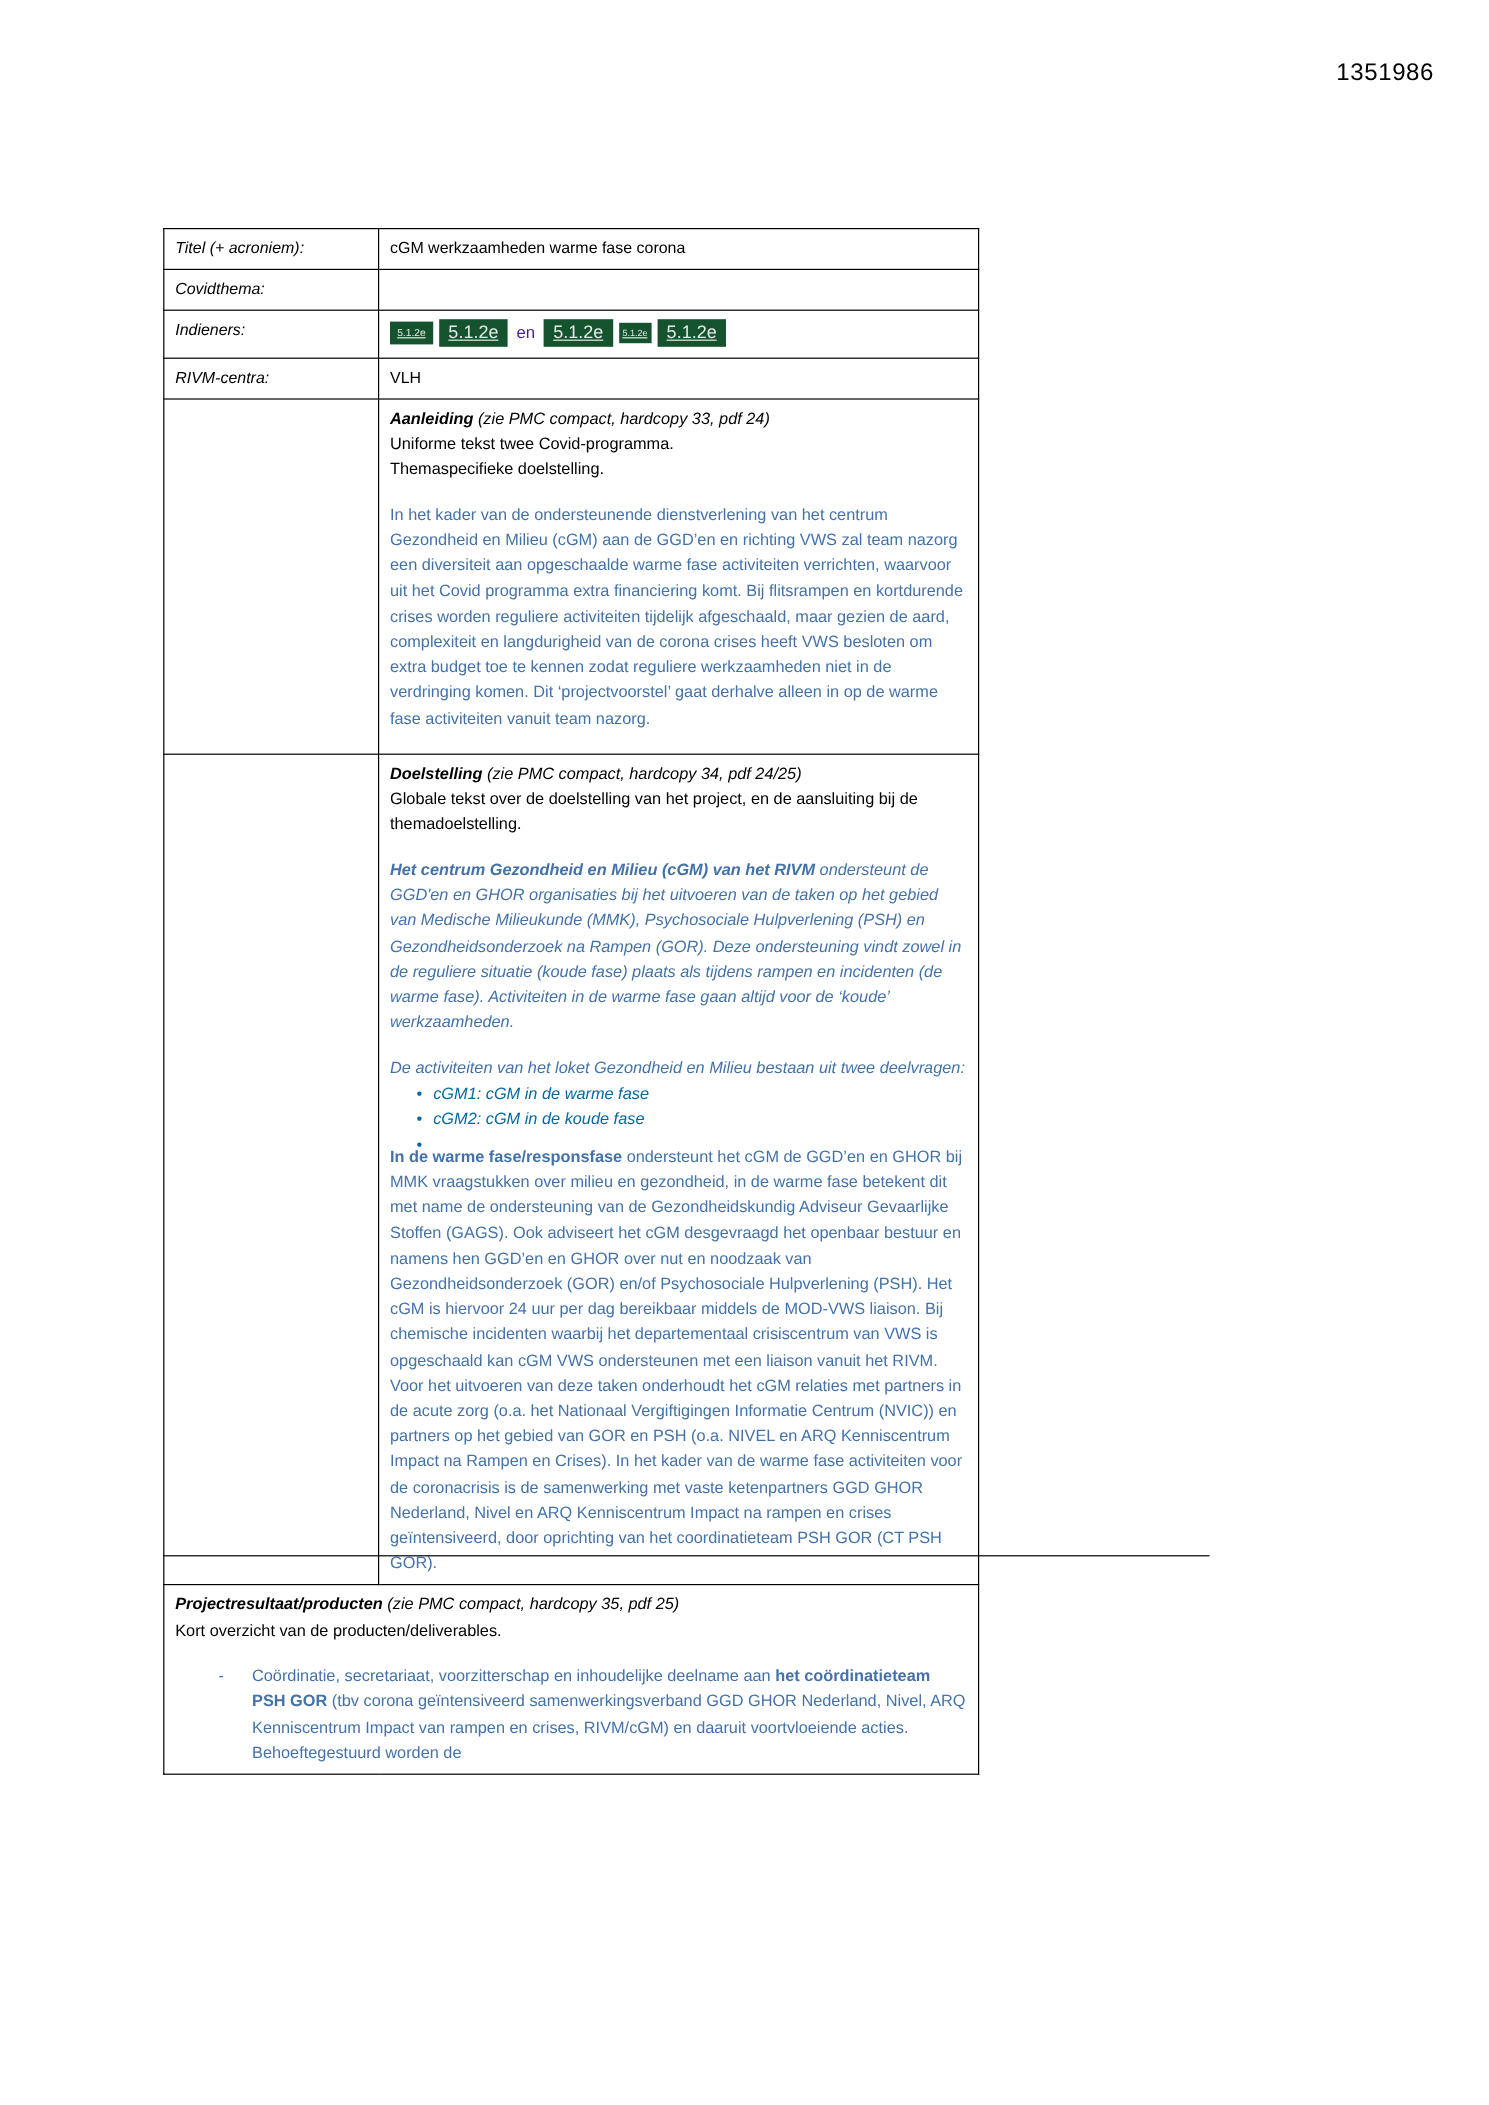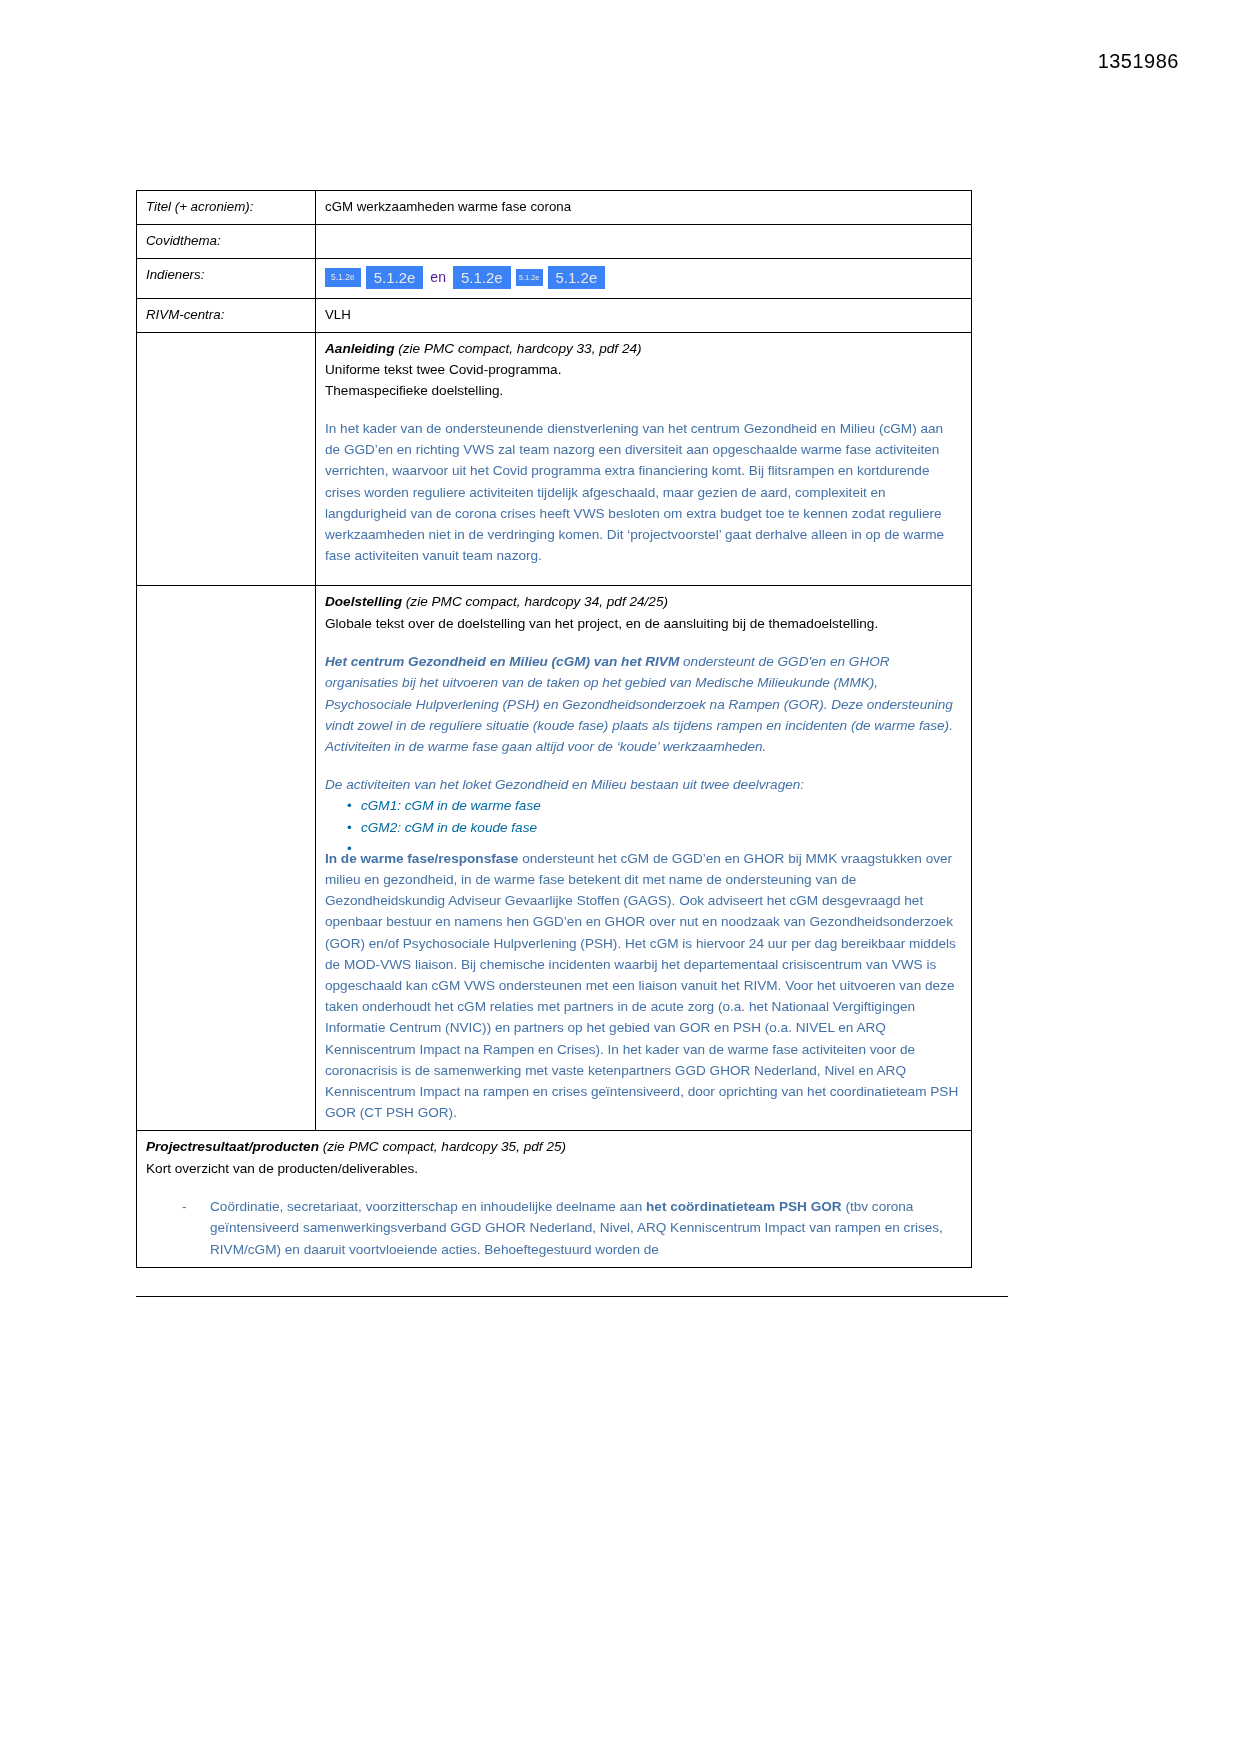--- a/index.html
+++ b/index.html
@@ -17,21 +17,21 @@
   }
   .page {
     position: relative;
     width: 1241px;
     height: 1754px;
     box-sizing: border-box;
   }
   .doc-number {
     position: absolute;
     top: 50px;
-    right: 62px;
+    right: 46px;
     font-size: 20px;
     letter-spacing: 0.5px;
     color: #000;
     font-family: "Liberation Sans", sans-serif;
   }
   .content {
     position: absolute;
     left: 136px;
     top: 190px;
     width: 820px;
@@ -49,21 +49,21 @@
   }
   .heading-2 {
     font-size: 14.5px;
     font-weight: bold;
     line-height: 1.55;
     margin: 0 0 14px 0;
     letter-spacing: 0.1px;
   }
   table.main-table {
     border-collapse: collapse;
-    width: 836px;
+    width: 680px;
     table-layout: fixed;
   }
   table.main-table td {
     border: 1px solid #000000;
     padding: 6px 9px 7px 9px;
     vertical-align: top;
     font-size: 13.3px;
     line-height: 1.5;
   }
   td.label-cell {
@@ -148,27 +148,28 @@
     top: 0;
     font-style: normal;
   }
   .redaction-row {
     display: flex;
     align-items: center;
     gap: 5px;
     padding: 1px 0 2px 0;
   }
   .redaction {
-    background: #3b82f6;
+    background: #14532d;
     color: #e8e8e8;
     display: inline-block;
     text-align: left;
     font-family: "Liberation Sans", sans-serif;
     line-height: 1;
     white-space: nowrap;
+    text-decoration: underline;
   }
   .r-sm {
     font-size: 8.5px;
     padding: 5px 6px;
   }
   .r-md {
     font-size: 15px;
     padding: 4px 8px;
   }
   .r-xs {

